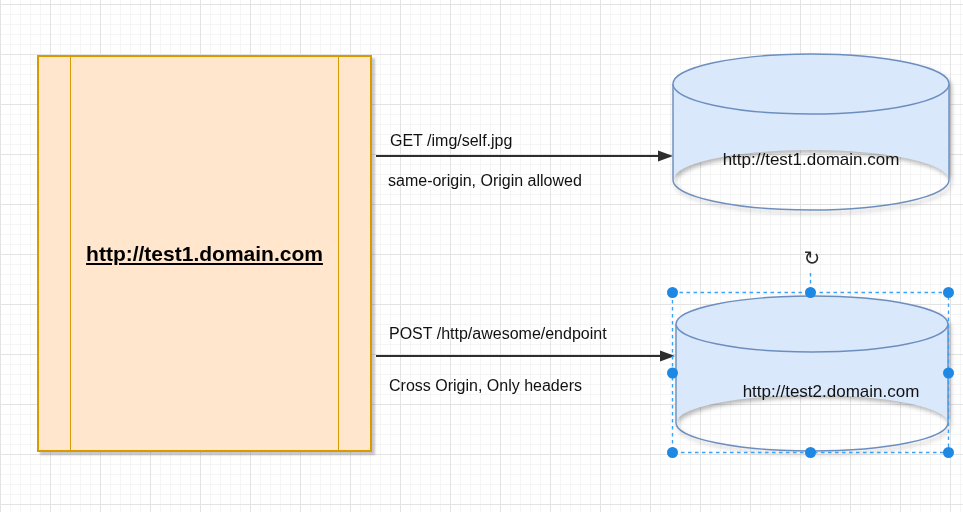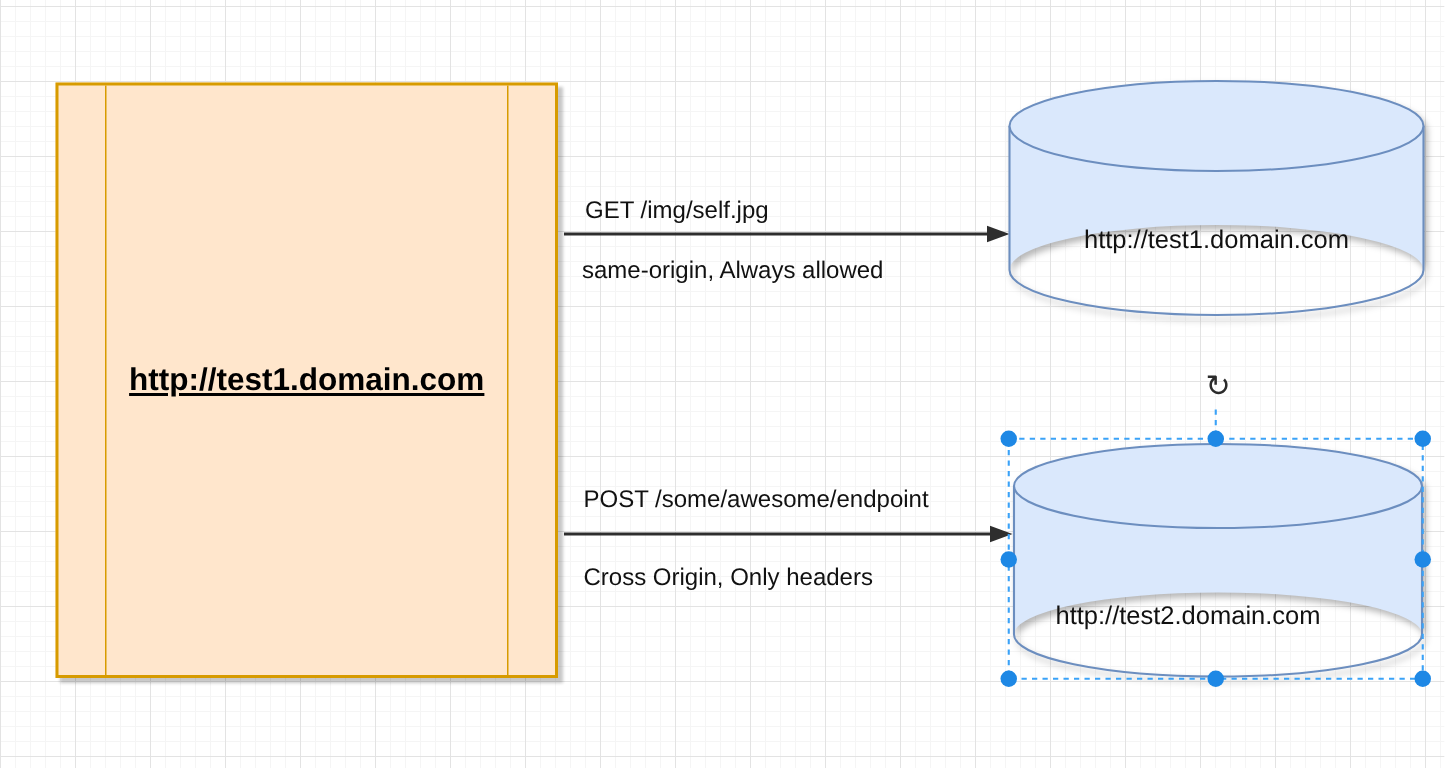--- a/index.html
+++ b/index.html
@@ -56,21 +56,21 @@
   }
   .edge-note-multiline { line-height: 22px; }
   
   .cyl-label {
     position: absolute;
     font-size: 17px; line-height: 22px;
     color: #111;
     text-align: center;
   }
   .cyl-label-1 { left: 673px; top: 149px; width: 276px; }
-  .cyl-label-2 { left: 676px; top: 400px; width: 232px; }
+  .cyl-label-2 { left: 676px; top: 381px; width: 232px; padding-left: 39px; }
   
   .rotate-icon {
     position: absolute;
     left: 800px; top: 246px;
     width: 24px; height: 24px;
     font-size: 20px; line-height: 24px;
     text-align: center;
     color: #2b2b2b;
     cursor: pointer;
     user-select: none;
@@ -122,22 +122,22 @@
       <circle cx="948.5" cy="373" r="5.5" fill="#1E88E5"></circle>
       <circle cx="672.5" cy="452.5" r="5.5" fill="#1E88E5"></circle>
       <circle cx="810.5" cy="452.5" r="5.5" fill="#1E88E5"></circle>
       <circle cx="948.5" cy="452.5" r="5.5" fill="#1E88E5"></circle>
     </g>
   </svg>
 
   <div class="rotate-icon">↻</div>
 
   <div class="edge-label" style="left:390px; top:132px;">GET /img/self.jpg</div>
-  <div class="edge-label" style="left:388px; top:172px;">same-origin, Always allowed</div>
-  <div class="edge-label" style="left:389px; top:325px;">POST /some/awesome/endpoint</div>
+  <div class="edge-label" style="left:388px; top:172px;">same-origin, Origin allowed</div>
+  <div class="edge-label" style="left:389px; top:325px;">POST /http/awesome/endpoint</div>
   <div class="edge-label edge-note-multiline" style="left:389px; top:375px;">
     <div>Cross Origin, Only headers</div>
   </div>
 
   <div class="cyl-label cyl-label-1">http://test1.domain.com</div>
   <div class="cyl-label cyl-label-2">http://test2.domain.com</div>
 
 </div>
 
 </body></html>

